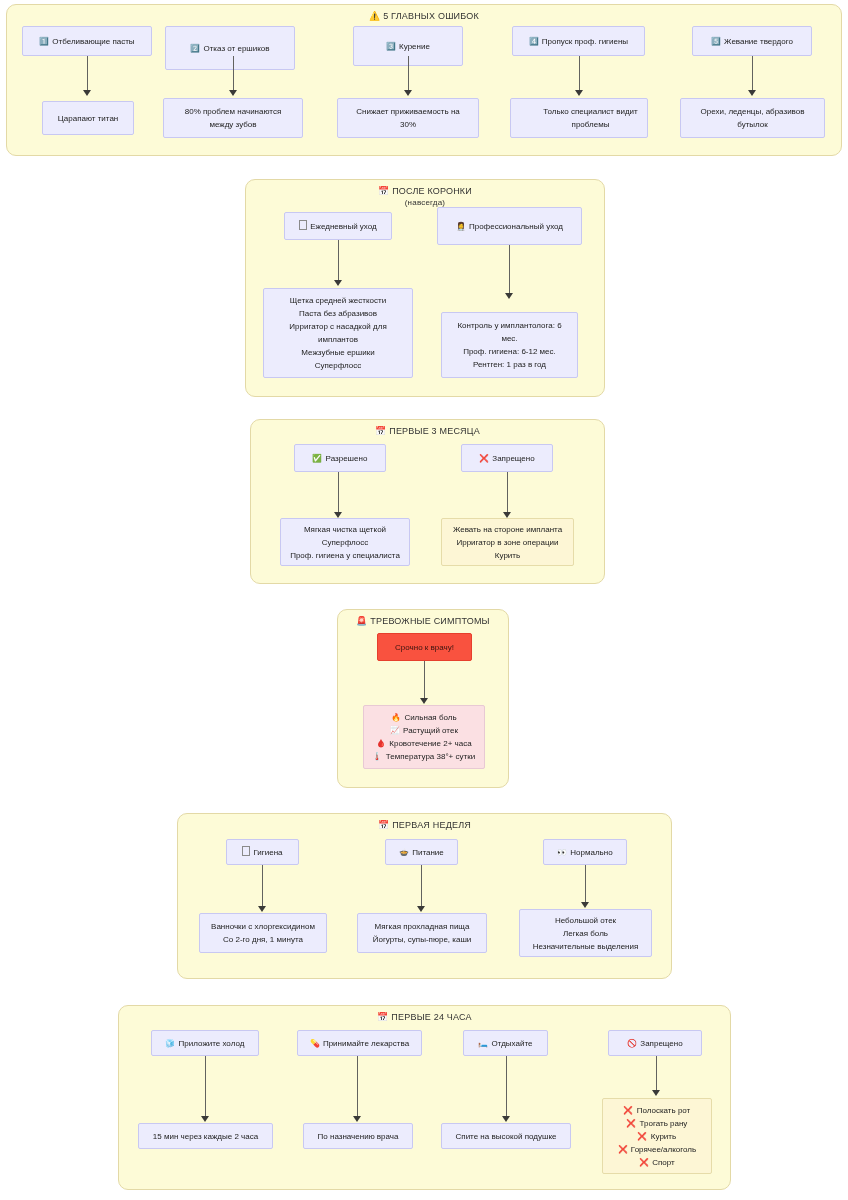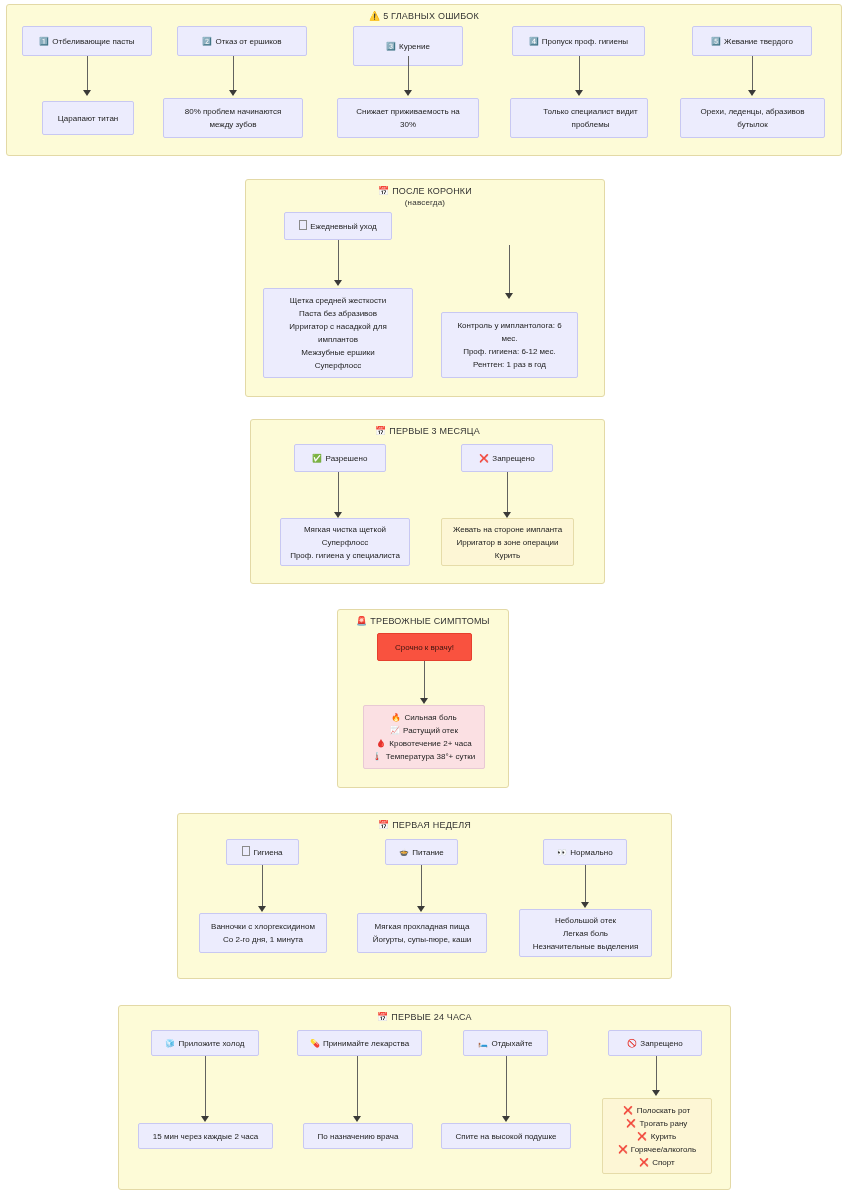--- a/index.html
+++ b/index.html
@@ -9,21 +9,21 @@
     -webkit-font-smoothing:antialiased;
     position:relative;overflow:hidden;
   }
   .canvas{position:relative;width:848px;height:1200px;}
 
   
   .section{
     position:absolute;
     background:#fdfbd7;
     border:1px solid #e3d9a6;
-    border-radius:3px;
+    border-radius:10px;
     box-sizing:border-box;
   }
   .section-title{
     position:absolute;left:0;right:0;top:5px;
     text-align:center;
     font-size:9px;color:#333333;
     letter-spacing:.2px;
     line-height:12px;
     pointer-events:none;
   }
@@ -69,21 +69,21 @@
   <div class="section" style="left:6px;top:4px;width:836px;height:152px;">
     <div class="section-title">
       <span>⚠️</span>
       <span>5 ГЛАВНЫХ ОШИБОК</span>
     </div>
   </div>
 
   <div class="node" style="left:22px;top:26px;width:130px;height:30px;">
     <span><span class="ic">1️⃣</span><span>Отбеливающие пасты</span></span>
   </div>
-  <div class="node" style="left:177px;top:26px;width:130px;height:30px;">
+  <div class="node" style="left:165px;top:26px;width:130px;height:44px;">
     <span><span class="ic">2️⃣</span><span>Отказ от ершиков</span></span>
   </div>
   <div class="node" style="left:353px;top:26px;width:110px;height:40px;">
     <span><span class="ic">3️⃣</span><span>Курение</span></span>
   </div>
   <div class="node" style="left:512px;top:26px;width:133px;height:30px;">
     <span><span class="ic">4️⃣</span><span>Пропуск проф. гигиены</span></span>
   </div>
   <div class="node" style="left:692px;top:26px;width:120px;height:30px;">
     <span><span class="ic">5️⃣</span><span>Жевание твердого</span></span>
@@ -133,20 +133,23 @@
   <div class="section" style="left:245px;top:179px;width:360px;height:218px;">
     <div class="section-title">
       <span>📅</span>
       <span>ПОСЛЕ КОРОНКИ</span>
       <span class="sub">(навсегда)</span>
     </div>
   </div>
   <div class="node" style="left:284px;top:212px;width:108px;height:28px;">
     <span><span class="missing"></span><span>Ежедневный уход</span></span>
   </div>
+  <div class="node" style="left:437px;top:207px;width:145px;height:38px;">
+    <span><span class="ic">👩‍⚕️</span><span>Профессиональный уход</span></span>
+  </div>
   <div class="conn" style="left:338px;top:240px;height:42px;"></div>
   <div class="arrow" style="left:334px;top:280px;"></div>
   <div class="conn" style="left:509px;top:245px;height:50px;"></div>
   <div class="arrow" style="left:505px;top:293px;"></div>
   <div class="node" style="left:263px;top:288px;width:150px;height:90px;">
     <span>
       <span class="ln">Щетка средней жесткости</span>
       <span class="ln">Паста без абразивов</span>
       <span class="ln">Ирригатор с насадкой для</span>
       <span class="ln">имплантов</span>

